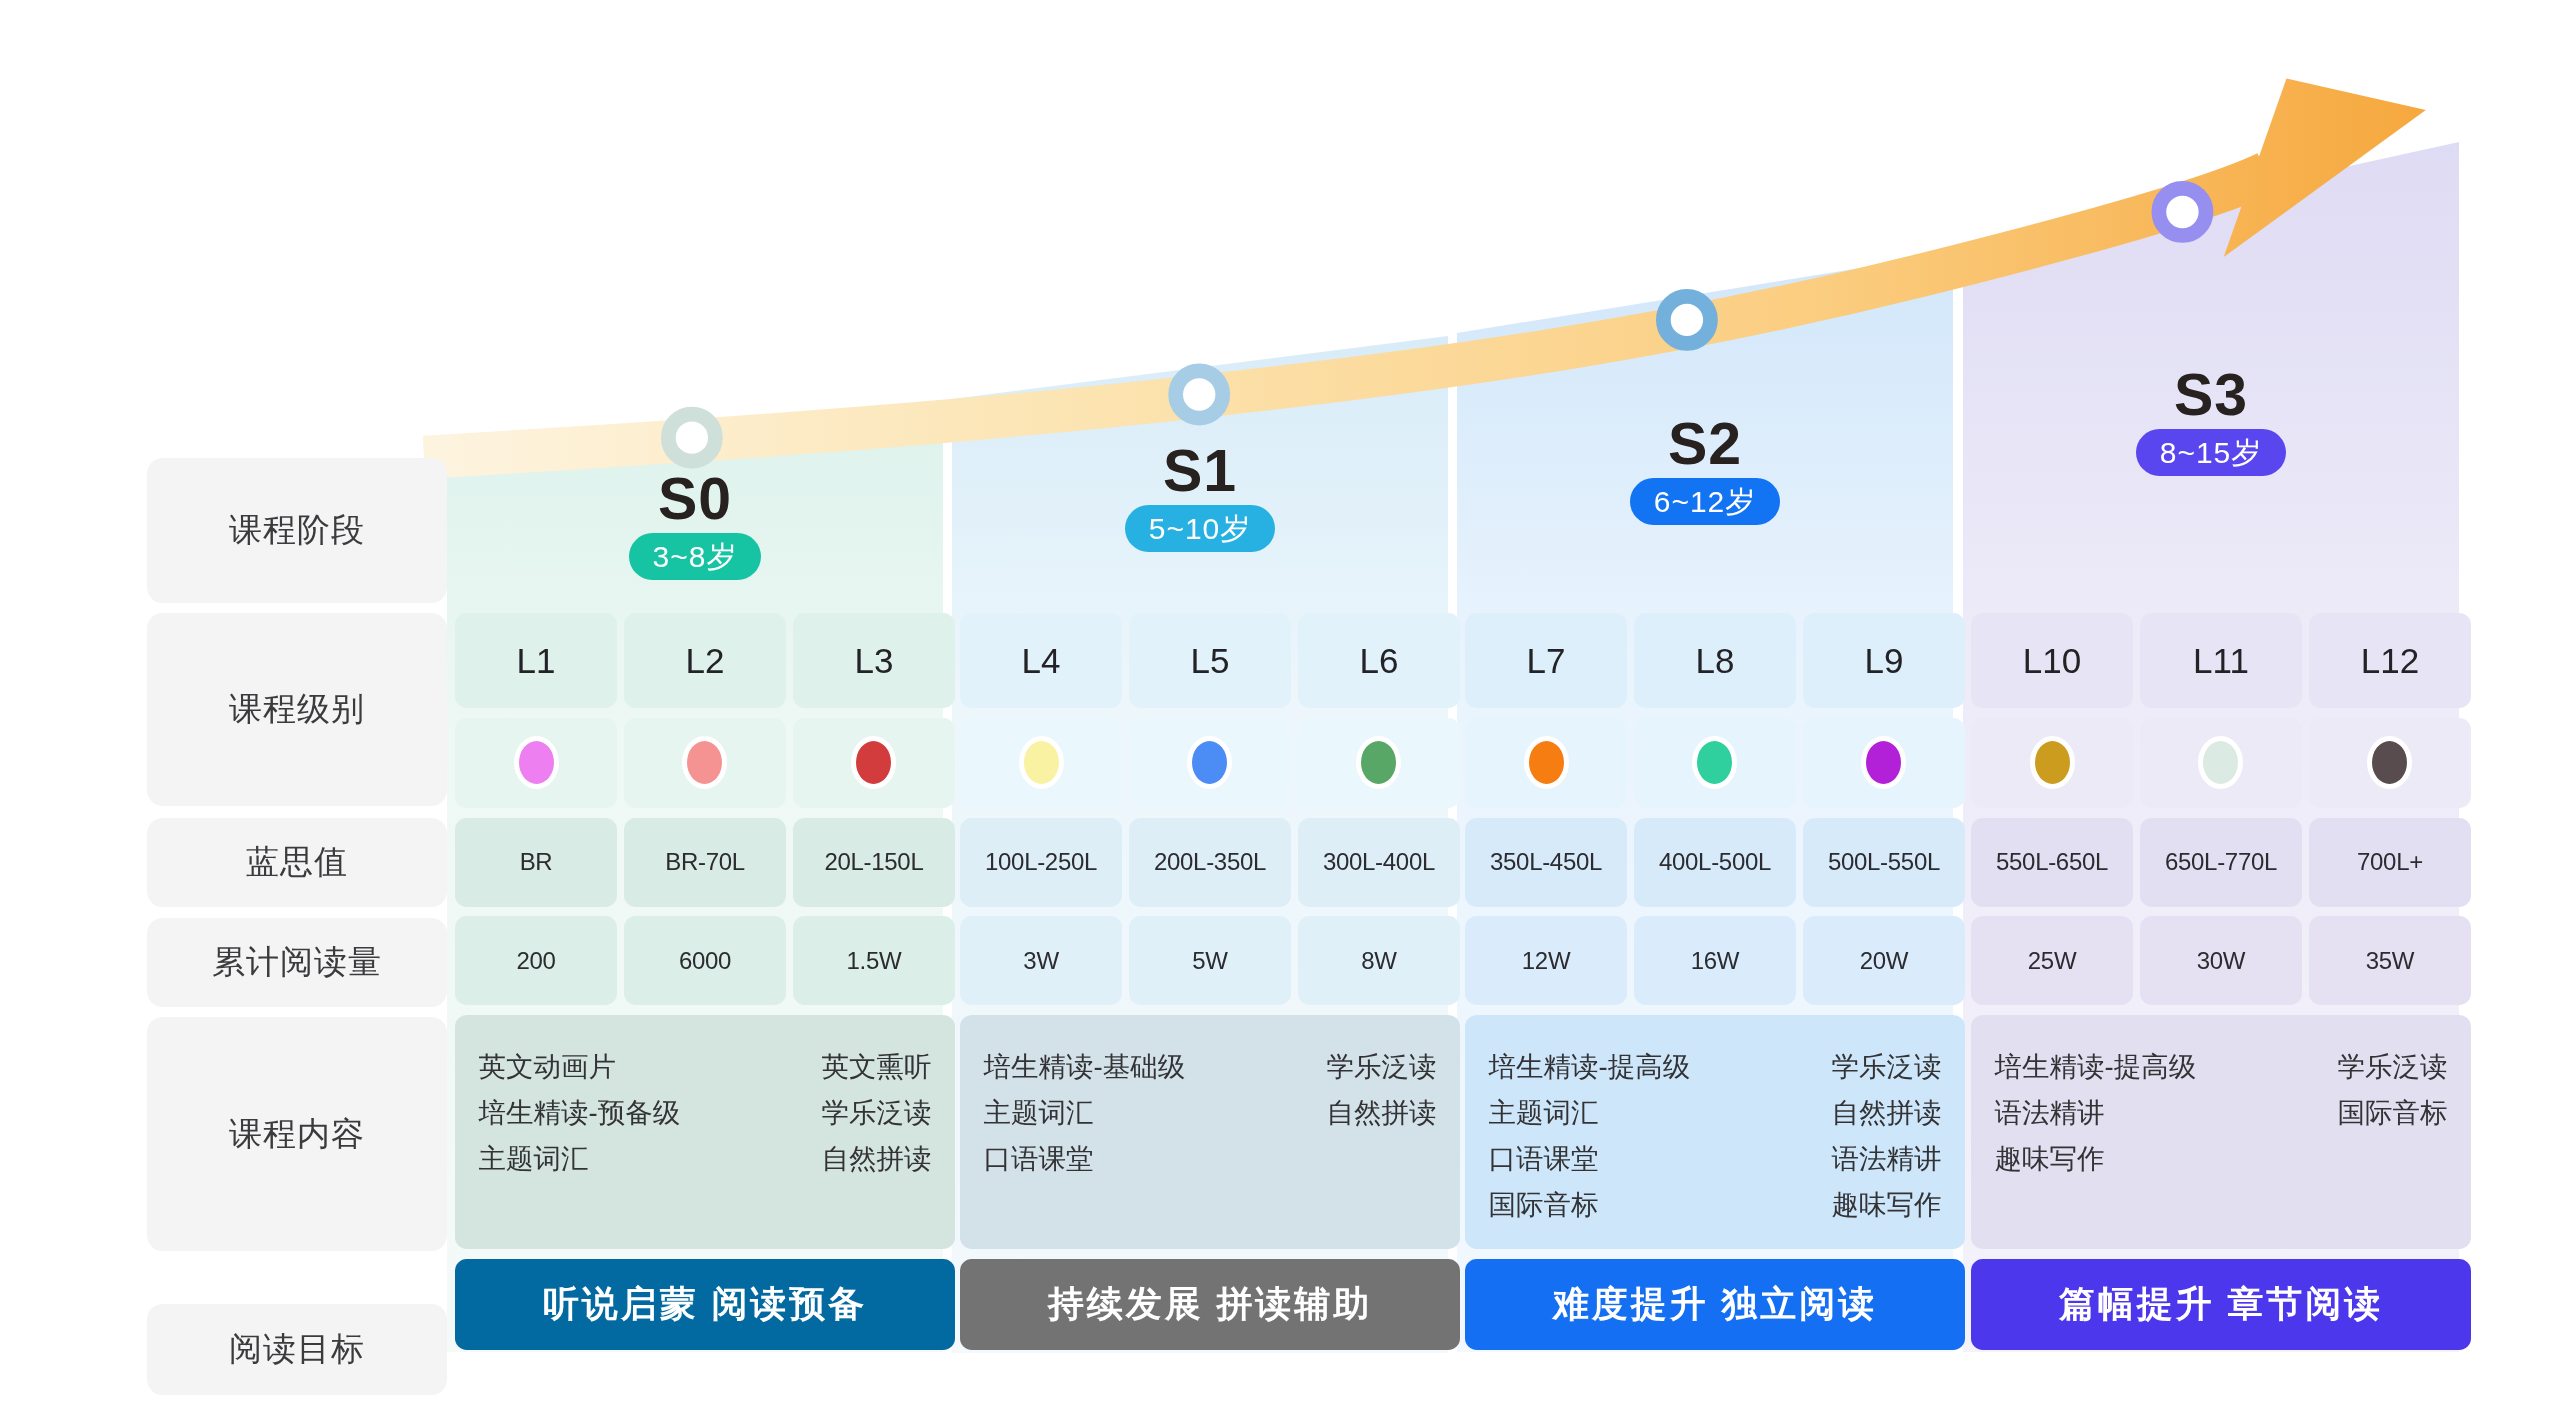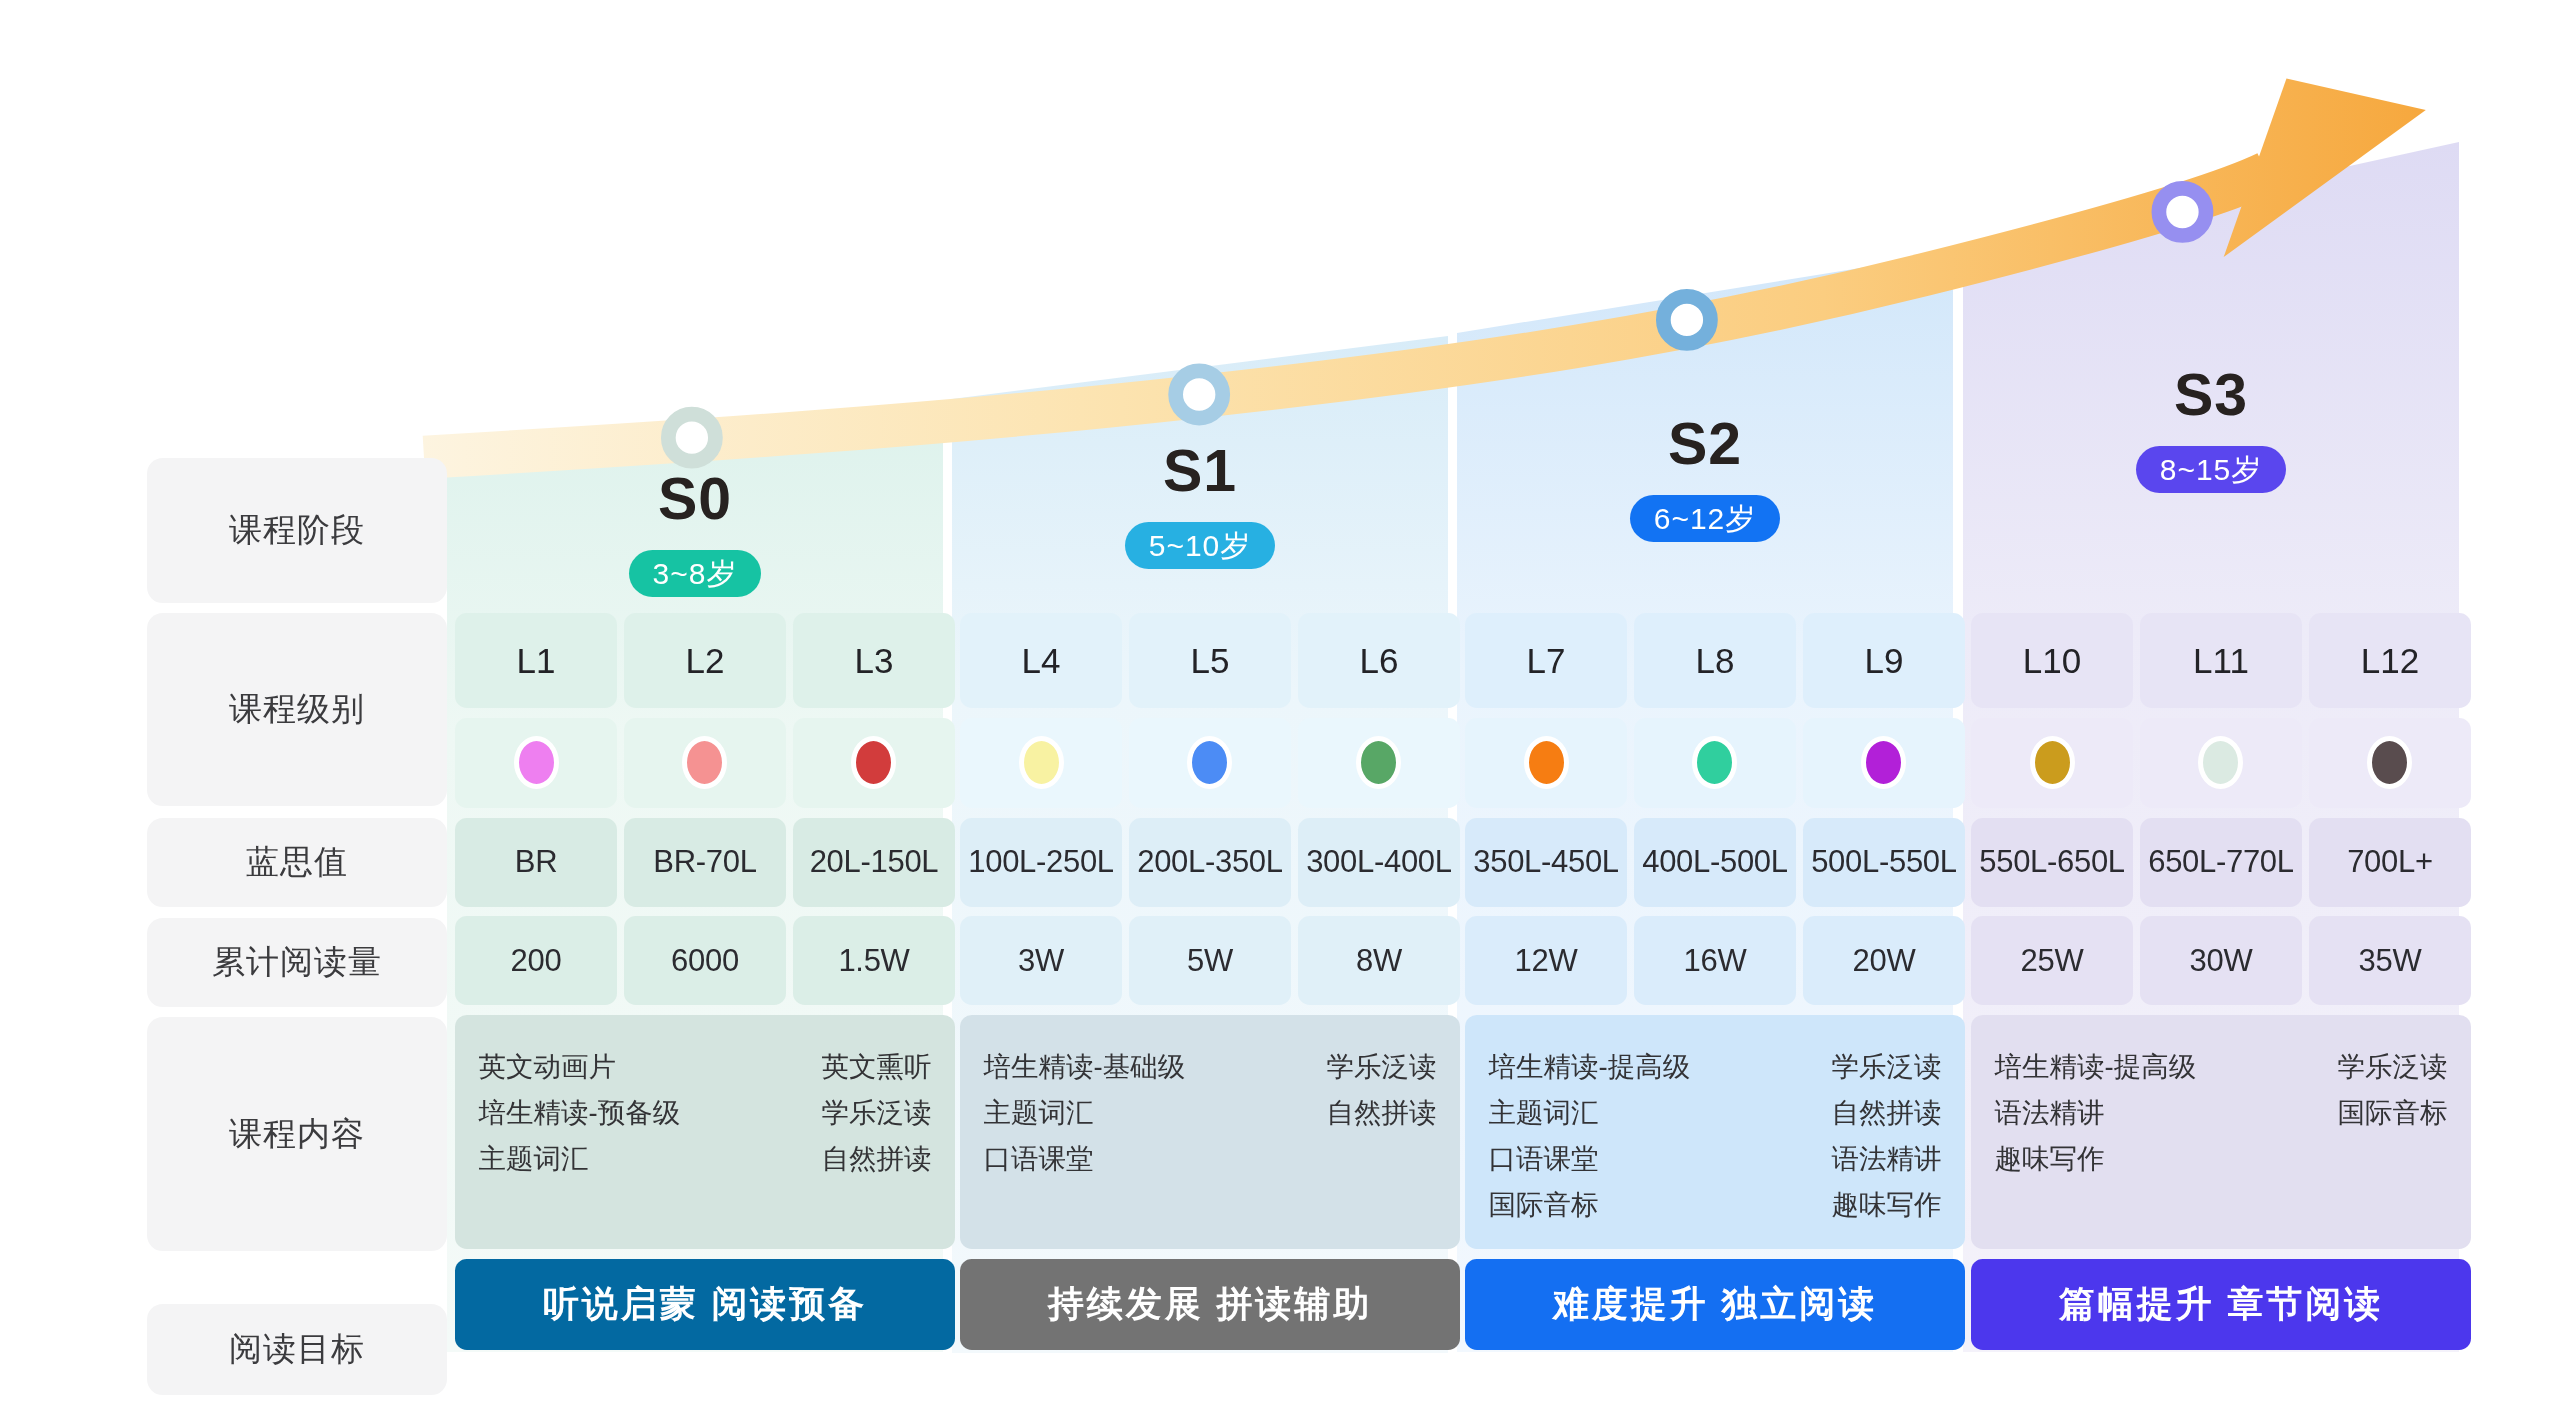--- a/index.html
+++ b/index.html
@@ -21,31 +21,31 @@
     clip-path:polygon(0 80px,100% 0,100% 100%,0 100%);}
   .panel.p3{left:1963px;top:142px;height:1210px;background:linear-gradient(180deg,#dedbf4 0%,#edebf8 40%,#f4f2fa 100%);
     clip-path:polygon(0 109px,100% 0,100% 100%,0 100%);}
 
   
   #arrow-layer{position:absolute;left:0;top:0;width:2576px;height:1416px;pointer-events:none;}
 
   
   .stage-head{position:absolute;width:496px;display:flex;flex-direction:column;align-items:center;}
   .stage-head .stitle{font-size:59px;font-weight:800;color:#272220;letter-spacing:1px;line-height:65px;}
-  .stage-head .sbadge{margin-top:18px;color:#fff;font-size:30px;font-weight:500;line-height:47px;
+  .stage-head .sbadge{margin-top:1px;color:#fff;font-size:30px;font-weight:500;line-height:47px;
     padding:0 23.6px;border-radius:25.5px;letter-spacing:1px;}
   .sh0{left:447px;top:467px;} .sh1{left:952px;top:439px;} .sh2{left:1457px;top:412px;} .sh3{left:1963px;top:363px;}
 
   
   .group{position:absolute;top:613px;width:500px;display:grid;
     grid-template-columns:repeat(3,1fr);grid-template-rows:95px 90px 89px 89px 234px 91px;gap:9.8px 6.9px;padding-left:8px;}
   .g-s0{left:447px;} .g-s1{left:952px;} .g-s2{left:1457px;} .g-s3{left:1963px;}
   .cell{border-radius:11.8px;display:flex;align-items:center;justify-content:center;}
   .cell.lv{font-size:35px;font-weight:500;color:#232327;}
-  .cell.lx,.cell.rd{font-size:31px;font-weight:500;color:#2b2b30;letter-spacing:-0.3px;}
+  .cell.lx,.cell.rd{font-size:24px;font-weight:500;color:#2b2b30;letter-spacing:-0.3px;}
   .cell.ct,.cell.gl{grid-column:1 / span 3;}
   .cell.ct{align-items:flex-start;justify-content:space-between;padding:29px 23.6px 0 23.6px;box-sizing:border-box;}
   .cell.ct .col{font-size:27.5px;color:#333336;line-height:46px;}
   .cell.ct .col.right{text-align:right;}
   .cell.gl{color:#fff;font-size:36px;font-weight:700;letter-spacing:2.9px;}
   .dot{width:35px;height:43px;border:5.9px solid #fff;border-radius:50%;}
 
   
   .g-s0 .lv{background:#def1ea;} .g-s0 .dt{background:#e6f5ef;} .g-s0 .lx{background:#d8ebe4;} .g-s0 .rd{background:#dbeee7;} .g-s0 .ct{background:#d4e4df;gap:48px;}
   .g-s1 .lv{background:#e2f2fa;} .g-s1 .dt{background:#eaf7fd;} .g-s1 .lx{background:#ddeef7;} .g-s1 .rd{background:#e0f0f8;} .g-s1 .ct{background:#d3e1e8;}

